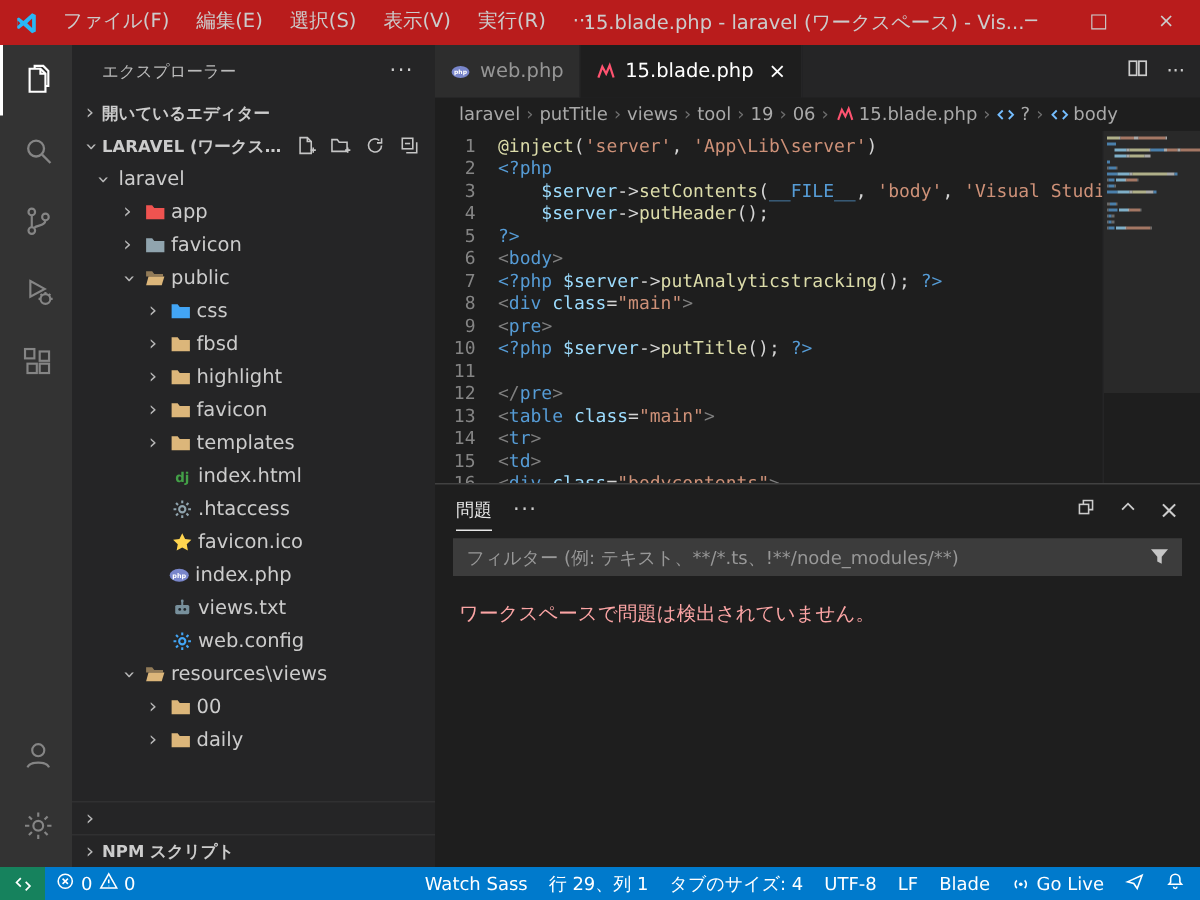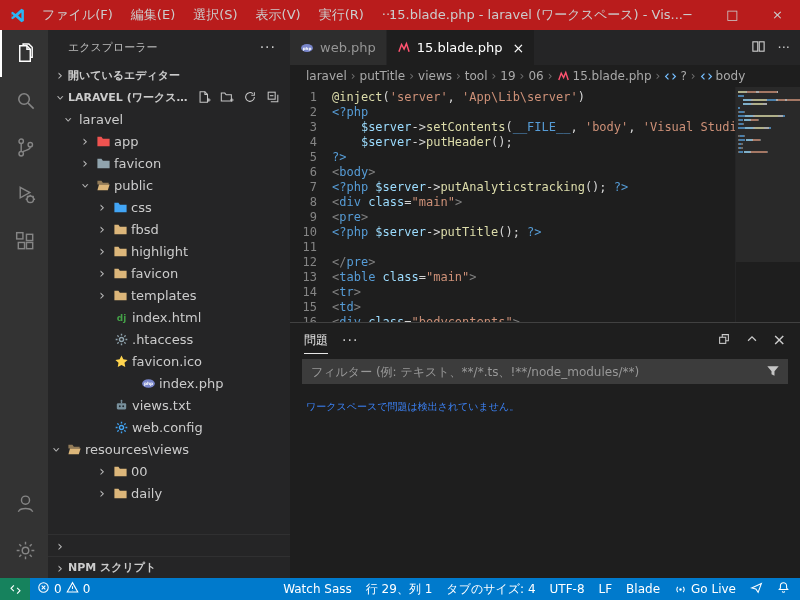--- a/index.html
+++ b/index.html
@@ -77,21 +77,21 @@
   .panel-tab{font-size:12px;color:#e7e7e7;padding:6px 0 4px;border-bottom:1px solid #e7e7e7}
   .panel-more{color:#cccccc;font-size:14px;letter-spacing:1px}
   .panel-actions{margin-left:auto;display:flex;align-items:center;gap:14px;color:#cccccc}
   .panel-actions svg{width:14px;height:14px}
   .panel-actions .x{font-size:16px;line-height:14px}
   .panel-filter{padding:2px 12px 6px;position:relative}
   .panel-filter input{width:100%;height:25px;background:#3c3c3c;border:1px solid #3c3c3c;color:#cccccc;font-size:12px;padding:0 26px 0 8px;outline:none;font-family:inherit;cursor:text}
   .panel-filter input::placeholder{color:#989898}
   .funnel{position:absolute;right:20px;top:7px;color:#c5c5c5}
   .funnel svg{width:14px;height:14px}
-  .panel-message{padding:10px 16px;font-size:10px;color:#3b82f6}
+  .panel-message{padding:10px 16px;font-size:13px;color:#fca5a5}
 
   
   .statusbar{flex:0 0 22px;background:#007acc;color:#ffffff;display:flex;align-items:center;font-size:12px}
   .sb-remote{width:30px;height:22px;background:#16825d;display:flex;align-items:center;justify-content:center}
   .sb-item{display:flex;align-items:center;gap:4px;padding:0 7px;height:22px;white-space:nowrap}
   .sb-item svg,.sb-remote svg{width:13px;height:13px}
   .sb-right{margin-left:auto;display:flex;align-items:center}
 </style>
 </head>
 <body>
@@ -327,21 +327,21 @@
             <span class="tlabel" data-interactable="false">.htaccess</span>
           </div>
           <div class="tree-row" data-interactable="true" style="padding-left:63px">
             <span class="ticon" data-interactable="false">
               <svg viewBox="0 0 16 16" class="fic">
                 <path d="M8 1.6l2 4.1 4.5.6-3.3 3.1.8 4.5L8 11.8l-4 2.1.8-4.5L1.5 6.3 6 5.7z" fill="#ffd54f"></path>
               </svg>
             </span>
             <span class="tlabel" data-interactable="false">favicon.ico</span>
           </div>
-          <div class="tree-row" data-interactable="true" style="padding-left:90px">
+          <div class="tree-row" data-interactable="true" style="padding-left:61px">
             <span class="ticon" data-interactable="false">
               <svg viewBox="0 0 16 16" class="fic">
                 <ellipse cx="8" cy="8" rx="6.8" ry="4.6" fill="#7986cb"></ellipse>
                 <text x="8" y="9.8" font-size="4.6" text-anchor="middle" fill="#ffffff" font-weight="bold">php</text>
               </svg>
             </span>
             <span class="tlabel" data-interactable="false">index.php</span>
           </div>
           <div class="tree-row" data-interactable="true" style="padding-left:63px">
             <span class="ticon" data-interactable="false">
@@ -357,21 +357,21 @@
           </div>
           <div class="tree-row" data-interactable="true" style="padding-left:63px">
             <span class="ticon" data-interactable="false">
               <svg viewBox="0 0 16 16" class="fic" fill="none" stroke="#42a5f5" stroke-width="1.5">
                 <circle cx="8" cy="8" r="2.2"></circle>
                 <path d="M8 1.8v2M8 12.2v2M1.8 8h2M12.2 8h2M3.6 3.6L5 5M11 11l1.4 1.4M12.4 3.6L11 5M5 11l-1.4 1.4"></path>
               </svg>
             </span>
             <span class="tlabel" data-interactable="false">web.config</span>
           </div>
-          <div class="tree-row" data-interactable="true" style="">
+          <div class="tree-row" data-interactable="true" style="padding-left:29px">
             <span class="twisty open" data-interactable="false">›</span>
             <span class="ticon" data-interactable="false">
               <svg viewBox="0 0 16 16" class="fic">
                 <path d="M1.5 3h4.3l1.5 2h6.2v1.8H1.5z" fill="#dcb67a" opacity=".6"></path>
                 <path d="M3.2 6.8h11.3L12.6 13H1.5z" fill="#dcb67a"></path>
               </svg>
             </span>
             <span class="tlabel" data-interactable="false">resources\views</span>
           </div>
           <div class="tree-row" data-interactable="true" style="padding-left:46px">

